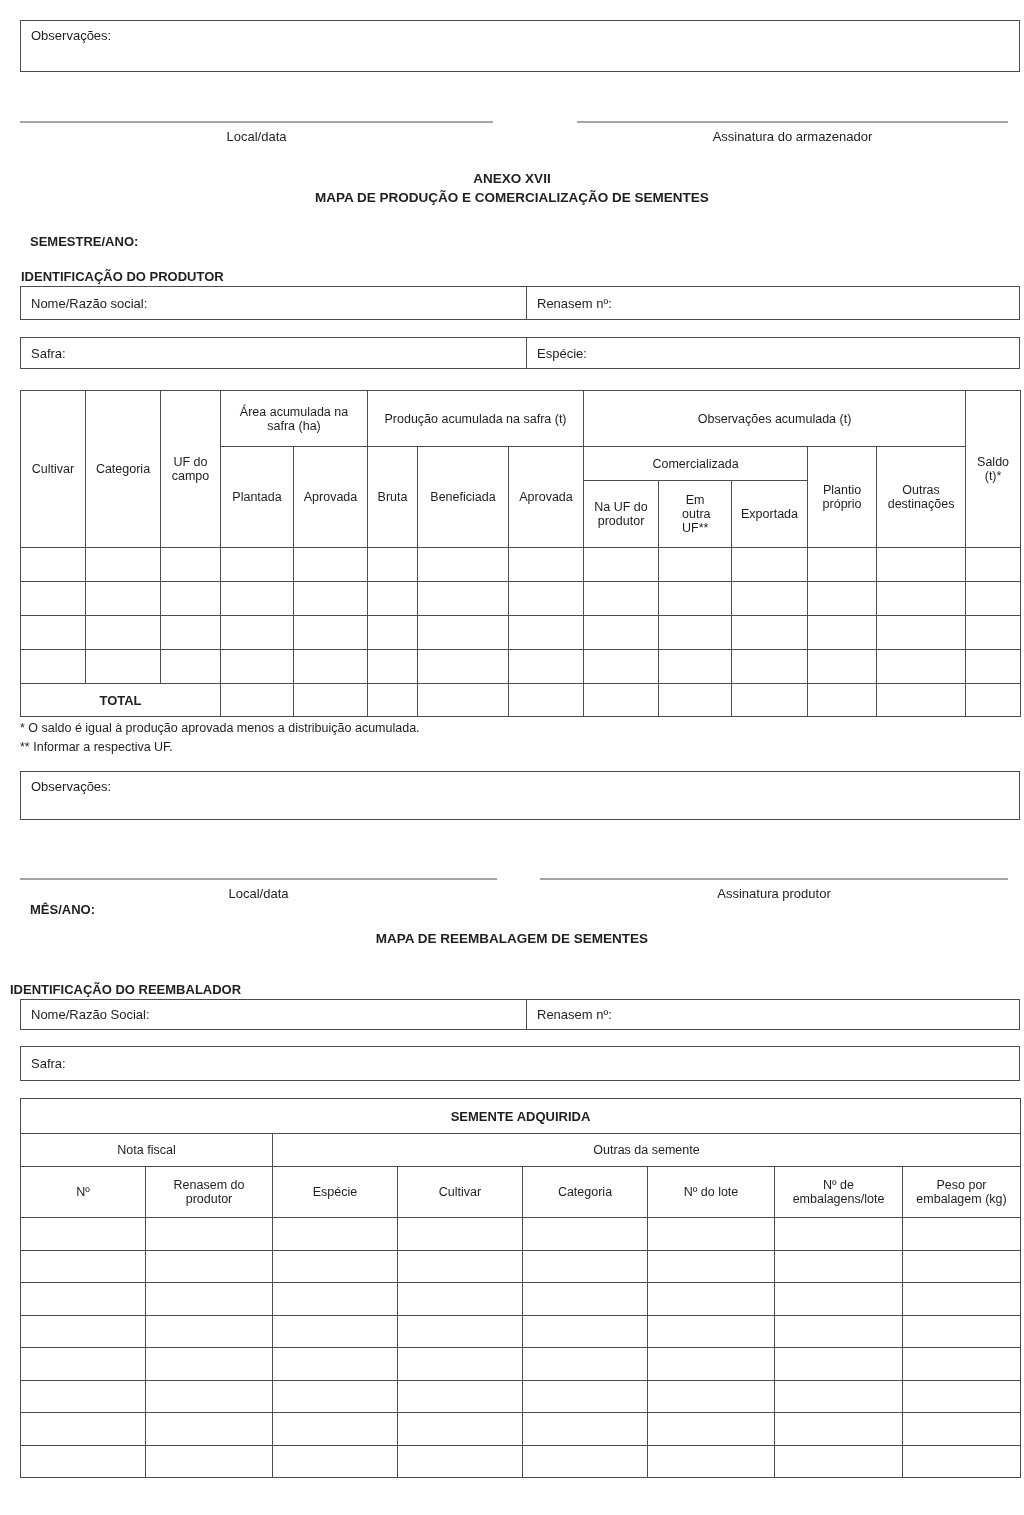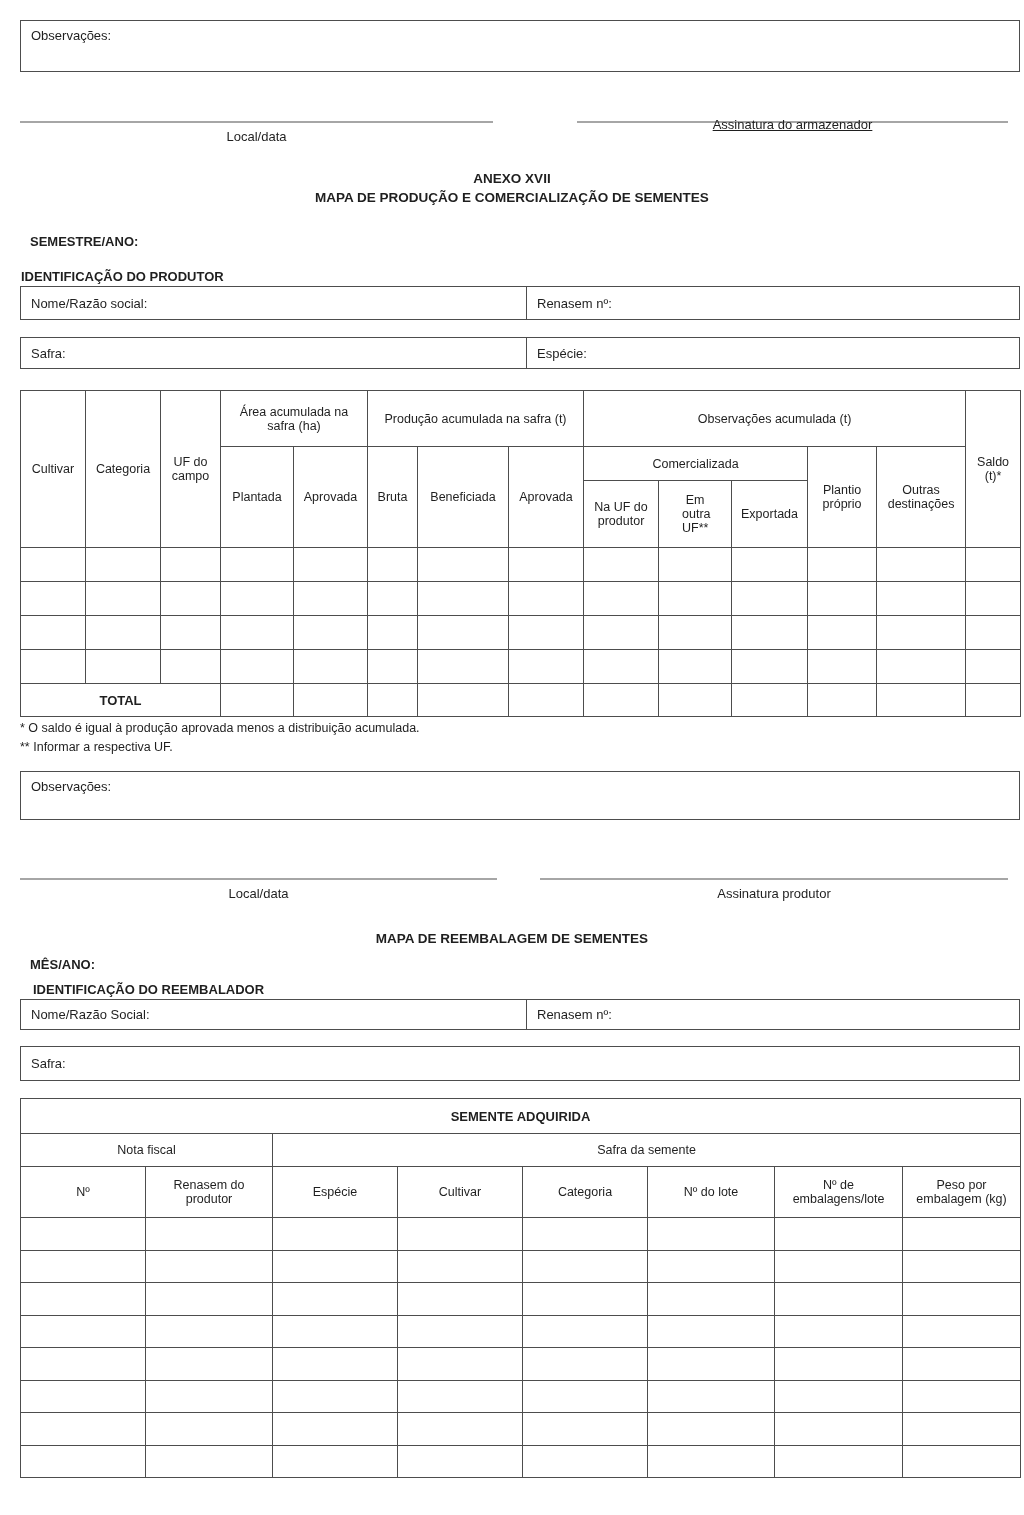--- a/index.html
+++ b/index.html
@@ -56,21 +56,21 @@
 <div class="sheet">
 
   <div class="abs outline-box" style="top:20px;left:20px;width:1000px;height:52px;">
     <span class="obs-label">Observações:</span>
   </div>
 
   <div class="abs sig-line" style="top:121px;left:20px;width:473px;"></div>
   <div class="abs sig-label" style="top:129px;left:20px;width:473px;">Local/data</div>
 
   <div class="abs sig-line" style="top:121px;left:577px;width:431px;"></div>
-  <div class="abs sig-label" style="top:117px;left:577px;width:431px;text-decoration:underline;">Assinatura do armazenador</div>
+  <div class="abs sig-label" style="top:129px;left:577px;width:431px;">Assinatura do armazenador</div>
 
   <div class="abs center-title" style="top:171px;">ANEXO XVII</div>
   <div class="abs center-title" style="top:190px;">MAPA DE PRODUÇÃO E COMERCIALIZAÇÃO DE SEMENTES</div>
 
   <div class="abs side-heading" style="top:234px;left:30px;">SEMESTRE/ANO:</div>
 
   <div class="abs side-heading" style="top:269px;left:21px;">IDENTIFICAÇÃO DO PRODUTOR</div>
 
   <div class="abs outline-box field-box" style="top:286px;left:20px;width:1000px;height:34px;">
     <div class="field-cell" style="width:505px;">
@@ -229,23 +229,23 @@
   </div>
 
   <div class="abs sig-line" style="top:878px;left:20px;width:477px;"></div>
   <div class="abs sig-label" style="top:886px;left:20px;width:477px;">Local/data</div>
 
   <div class="abs sig-line" style="top:878px;left:540px;width:468px;"></div>
   <div class="abs sig-label" style="top:886px;left:540px;width:468px;">Assinatura produtor</div>
 
   <div class="abs center-title" style="top:931px;">MAPA DE REEMBALAGEM DE SEMENTES</div>
 
-  <div class="abs side-heading" style="top:957px;left:30px;">MÊS/ANO:</div>
-
-  <div class="abs side-heading" style="top:982px;left:33px;text-align:right;">IDENTIFICAÇÃO DO REEMBALADOR</div>
+  <div class="abs side-heading" style="top:902px;left:30px;">MÊS/ANO:</div>
+
+  <div class="abs side-heading" style="top:982px;left:10px;text-align:right;">IDENTIFICAÇÃO DO REEMBALADOR</div>
 
   <div class="abs outline-box field-box" style="top:999px;left:20px;width:1000px;height:31px;">
     <div class="field-cell" style="width:505px;">
       <span>Nome/Razão Social:</span>
     </div>
     <div class="field-cell divided" style="flex:1;">
       <span>Renasem nº:</span>
     </div>
   </div>
 
@@ -266,21 +266,21 @@
           <col style="width:127px">
           <col style="width:128px">
           <col style="width:118px">
       </colgroup>
       <thead>
         <tr class="t2-title-row">
           <th colspan="8" class="table-title">SEMENTE ADQUIRIDA</th>
         </tr>
         <tr class="t2-group-row">
           <th colspan="2">Nota fiscal</th>
-          <th colspan="6">Safra da semente</th>
+          <th colspan="6">Outras da semente</th>
         </tr>
         <tr class="t2-header-row">
           <th>Nº</th>
           <th>Renasem do produtor</th>
           <th>Espécie</th>
           <th>Cultivar</th>
           <th>Categoria</th>
           <th>Nº do lote</th>
           <th>Nº de embalagens/lote</th>
           <th>Peso por embalagem (kg)</th>

